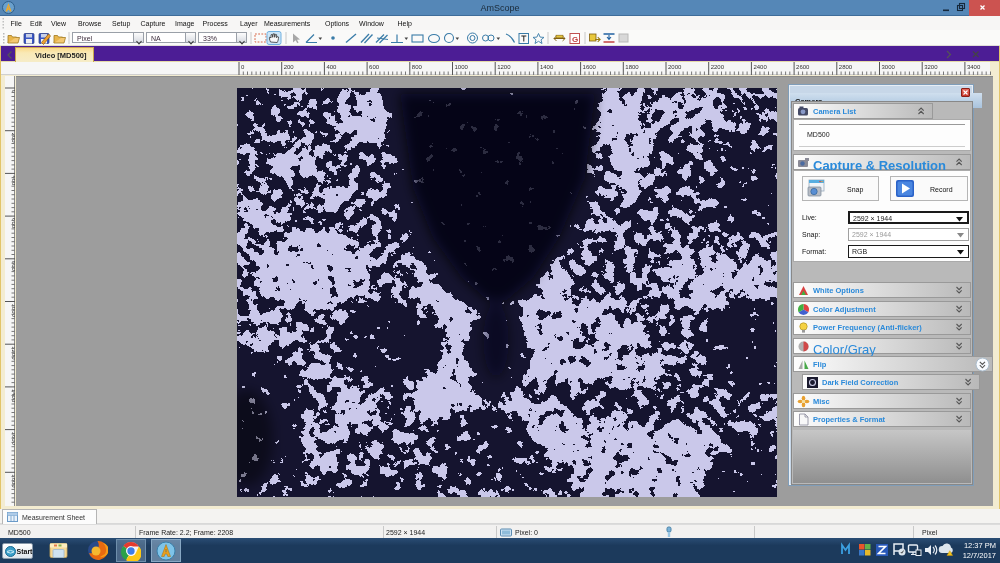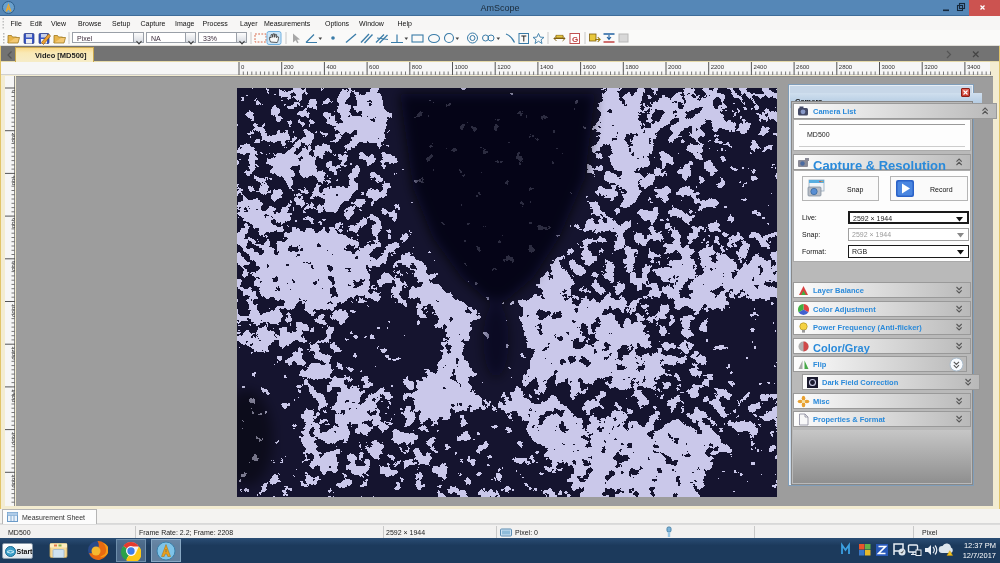--- a/index.html
+++ b/index.html
@@ -130,21 +130,21 @@
         </svg></div>
     </div>
     <div style="position:absolute;left:198px;top:2px;width:49px;height:11px;background:#fff;border:1px solid #9aa0a8;">
       <span style="position:absolute;left:4px;top:1.5px;font-size:7px;font-family:'Liberation Sans',sans-serif;color:#3a2a3a;">33%</span>
       <div style="position:absolute;right:0;top:0;width:10px;height:9px;background:linear-gradient(#fdfdfd,#d8dce2);border-left:1px solid #9aa0a8;"><svg width="10" height="9">
           <path d="M2.5,3 l2.5,3 l2.5,-3" stroke="#333" stroke-width="1.1" fill="none"></path>
         </svg></div>
     </div>
   </div>
 <div class="abs" style="left:0;top:46px;width:1000px;height:463px;background:#f3ecd1;border-left:1px solid #e2c469;border-right:1px solid #e2c469;"></div>
-<div class="abs" style="left:1px;top:46px;width:998px;height:16px;background:#737373;border-bottom:1px solid #e5d9a8;">
+<div class="abs" style="left:1px;top:46px;width:998px;height:16px;background:#4c1d95;border-bottom:1px solid #e5d9a8;">
     <svg width="10" height="10" style="position:absolute;left:4px;top:4px">
       <path d="M6.5,1.5 L3,5 L6.5,8.5" fill="none" stroke="#555" stroke-width="1.2"></path>
     </svg>
     <div style="position:absolute;left:14px;top:1px;width:79px;height:15px;background:linear-gradient(#fbd98a,#f9e9b6 35%,#f6ecc8);border:1px solid #caa84e;border-bottom:none;">
       <span style="position:absolute;left:19px;top:3px;font-size:7.5px;font-weight:bold;font-family:'Liberation Sans',sans-serif;color:#222;white-space:nowrap;">Video [MD500]</span>
     </div>
     <svg width="40" height="10" style="position:absolute;right:14px;top:4px">
       <path d="M2,1 L5.5,4.5 L2,8" fill="none" stroke="#555" stroke-width="1.2"></path>
       <path d="M28,1.5 l5.5,5.5 m0,-5.5 l-5.5,5.5" stroke="#444" stroke-width="1.2" fill="none"></path>
     </svg>
@@ -540,21 +540,21 @@
     </svg>
   </div>
 <div style="position:absolute;left:788px;top:84px;width:186px;height:402px;background:#c7d7e8;border:1px solid #7f9db9;box-shadow:0 0 0 1px #e8eef5 inset;">
     <div style="position:absolute;left:1px;top:0px;width:192px;height:15px;background:linear-gradient(#cfdfee,#a9c3dd);font-weight:bold;font-size:7.5px;font-family:'Liberation Sans',sans-serif;color:#111;padding:4px 0 0 5px;margin-top:8px;">Camera</div>
     <div style="position:absolute;right:3px;top:3px;width:9px;height:9px;background:linear-gradient(#e66a5e,#c8372b);border:1px solid #8a1f16;border-radius:1px;">
       <svg width="7" height="7" style="display:block">
         <path d="M1.5,1.5 l4,4 m0,-4 l-4,4" stroke="#fff" stroke-width="1.1"></path>
       </svg>
     </div>
     <div style="position:absolute;left:2px;top:16px;width:182px;height:384px;background:#b9b9b9;border:1px solid #888;">
-      <div style="position:absolute;left:1px;top:1px;width:204px;height:16px;background:linear-gradient(90deg,#fdfdfd,#b9b9b9);border:1px solid #999;">
+      <div style="position:absolute;left:1px;top:1px;width:140px;height:16px;background:linear-gradient(90deg,#fdfdfd,#b9b9b9);border:1px solid #999;">
         <svg width="13" height="13" style="position:absolute;left:3px;top:1px">
           <rect x="1" y="3" width="10" height="7.5" rx="1.5" fill="#444a66"></rect>
           <circle cx="6" cy="6.8" r="2.4" fill="#8899c8"></circle>
           <rect x="2.5" y="1.5" width="4" height="2" fill="#444a66"></rect>
         </svg>
         <span style="position:absolute;left:19px;top:3px;font-weight:bold;font-size:7.5px;font-family:'Liberation Sans',sans-serif;color:#2a8ada;white-space:nowrap;">Camera List</span>
         <svg width="13" height="13" style="position:absolute;right:3px;top:1px">
           <path d="M2.5,5.6 l2.6,-2.6 l2.6,2.6 M2.5,9 l2.6,-2.6 l2.6,2.6" stroke="#555" stroke-width="1.1" fill="none"></path>
         </svg>
       </div>
@@ -614,21 +614,21 @@
           <svg width="8" height="5" style="position:absolute;right:3px;top:4px">
             <path d="M0,0 h7 l-3.5,4.5 Z" fill="#111"></path>
           </svg>
         </div>
       </div>
       <div style="position:absolute;left:1px;top:180px;width:178px;height:16px;background:linear-gradient(90deg,#fdfdfd,#b9b9b9);border:1px solid #999;">
         <svg width="13" height="13" style="position:absolute;left:3px;top:1px">
           <path d="M2,11 L6.5,2 L11,11 Z" fill="#d84040"></path>
           <path d="M4.2,11 L6.5,6.5 L8.8,11 Z" fill="#40b040"></path>
         </svg>
-        <span style="position:absolute;left:19px;top:3px;font-weight:bold;font-size:7.5px;font-family:'Liberation Sans',sans-serif;color:#2a8ada;white-space:nowrap;">Layer Balance</span>
+        <span style="position:absolute;left:19px;top:3px;font-weight:bold;font-size:7.5px;font-family:'Liberation Sans',sans-serif;color:#2a8ada;white-space:nowrap;">White Options</span>
         <svg width="13" height="13" style="position:absolute;right:3px;top:1px">
           <path d="M2.5,3 l2.6,2.6 l2.6,-2.6 M2.5,6.4 l2.6,2.6 l2.6,-2.6" stroke="#555" stroke-width="1.1" fill="none"></path>
         </svg>
       </div>
       <div style="position:absolute;left:1px;top:199px;width:178px;height:16px;background:linear-gradient(90deg,#fdfdfd,#b9b9b9);border:1px solid #999;">
         <svg width="13" height="13" style="position:absolute;left:3px;top:1px">
           <circle cx="6.5" cy="6.5" r="5.5" fill="#e8e8e8"></circle>
           <path d="M6.5,6.5 L6.5,1 A5.5,5.5 0 0 1 11.3,9.2 Z" fill="#e04040"></path>
           <path d="M6.5,6.5 L11.3,9.2 A5.5,5.5 0 0 1 1.7,9.2 Z" fill="#4060d0"></path>
           <path d="M6.5,6.5 L1.7,9.2 A5.5,5.5 0 0 1 6.5,1 Z" fill="#40b040"></path>
@@ -646,26 +646,26 @@
         <span style="position:absolute;left:19px;top:3px;font-weight:bold;font-size:7.5px;font-family:'Liberation Sans',sans-serif;color:#2a8ada;white-space:nowrap;">Power Frequency (Anti-flicker)</span>
         <svg width="13" height="13" style="position:absolute;right:3px;top:1px">
           <path d="M2.5,3 l2.6,2.6 l2.6,-2.6 M2.5,6.4 l2.6,2.6 l2.6,-2.6" stroke="#555" stroke-width="1.1" fill="none"></path>
         </svg>
       </div>
       <div style="position:absolute;left:1px;top:236px;width:178px;height:16px;background:linear-gradient(90deg,#fdfdfd,#b9b9b9);border:1px solid #999;">
         <svg width="13" height="13" style="position:absolute;left:3px;top:1px">
           <circle cx="6.5" cy="6.5" r="5" fill="#b0b0b0"></circle>
           <path d="M6.5,1.5 A5,5 0 0 1 6.5,11.5 Z" fill="#d04848"></path>
         </svg>
-        <span style="position:absolute;left:19px;top:3px;font-weight:bold;font-size:11px;font-family:'Liberation Sans',sans-serif;color:#2a8ada;white-space:nowrap;">Color/Gray</span>
+        <span style="position:absolute;left:19px;top:3px;font-weight:normal;font-size:13px;font-family:'Liberation Sans',sans-serif;color:#2a8ada;white-space:nowrap;">Color/Gray</span>
         <svg width="13" height="13" style="position:absolute;right:3px;top:1px">
           <path d="M2.5,3 l2.6,2.6 l2.6,-2.6 M2.5,6.4 l2.6,2.6 l2.6,-2.6" stroke="#555" stroke-width="1.1" fill="none"></path>
         </svg>
       </div>
-      <div style="position:absolute;left:1px;top:254px;width:174px;height:16px;background:linear-gradient(90deg,#fdfdfd,#b9b9b9);border:1px solid #999;">
+      <div style="position:absolute;left:1px;top:254px;width:200px;height:16px;background:linear-gradient(90deg,#fdfdfd,#b9b9b9);border:1px solid #999;">
         <svg width="13" height="13" style="position:absolute;left:3px;top:1px">
           <path d="M5.5,2.5 L5.5,11 L1.5,11 Z" fill="#a8a8a8"></path>
           <path d="M7.5,2.5 L7.5,11 L11.5,11 Z" fill="#48a848"></path>
         </svg>
         <span style="position:absolute;left:19px;top:3px;font-weight:bold;font-size:7.5px;font-family:'Liberation Sans',sans-serif;color:#2a8ada;white-space:nowrap;">Flip</span>
         <svg width="15" height="15" style="position:absolute;right:2px;top:0px">
           <circle cx="7.5" cy="7.5" r="6.5" fill="#f8fbff" stroke="#aabccc"></circle>
           <path d="M4.8,4.8 l2.6,2.6 l2.6,-2.6 M4.8,8.2 l2.6,2.6 l2.6,-2.6" stroke="#555" stroke-width="1.1" fill="none"></path>
         </svg>
       </div>

